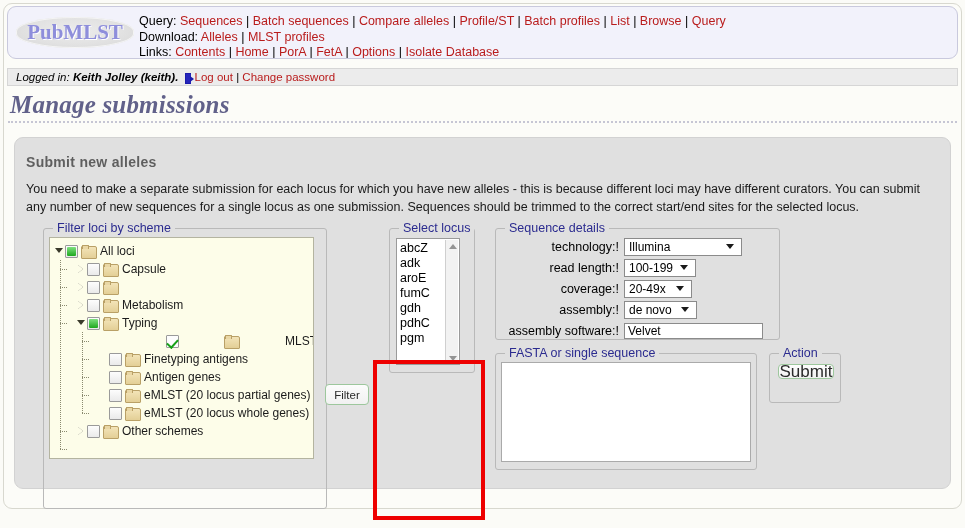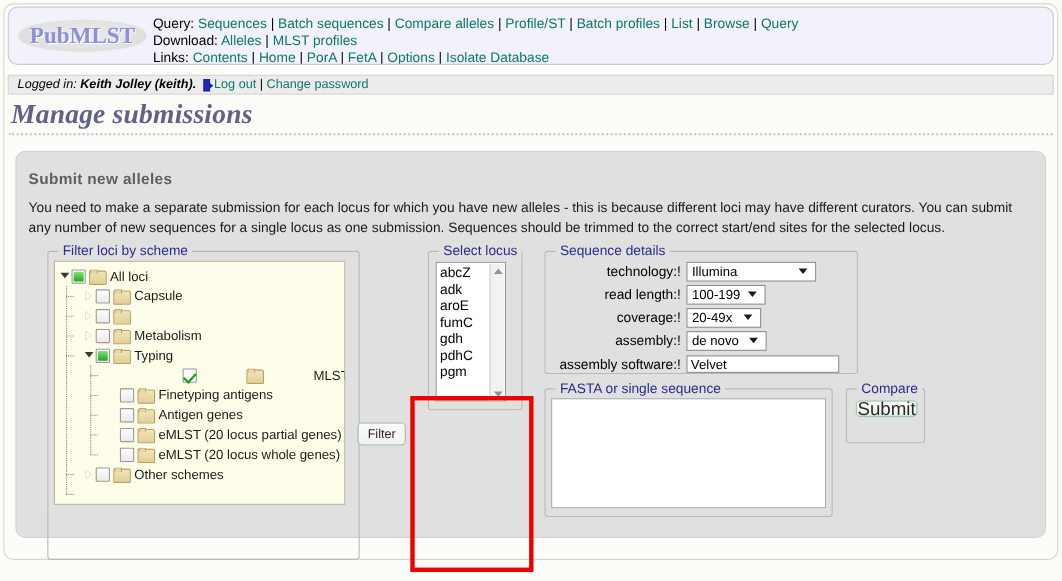--- a/index.html
+++ b/index.html
@@ -64,21 +64,21 @@
   }
   #navblock {
     position: absolute;
     left: 131px; top: 7px;
     font-size: 12.5px;
     color: #000000;
     line-height: 15.5px;
   }
   .navrow { white-space: nowrap; }
   .navlabel { color: #000; }
-  .navlink { color: #0f766e; cursor: pointer; }
+  .navlink { color: #b91c1c; cursor: pointer; }
   .navsep { color: #000; }
 
   
   #loginbar {
     position: absolute;
     left: 7px; top: 68px;
     width: 951px; height: 18px;
     background: #ececec;
     border: 1px solid #d6d6d6;
     font-size: 11.5px;
@@ -597,17 +597,17 @@
           </div>
         </div>
    </fieldset>
 
    <fieldset class="fs" id="fs-fasta">
      <div class="fs-legend">FASTA or single sequence</div>
      <div id="fasta-area"></div>
    </fieldset>
 
    <fieldset class="fs" id="fs-action">
-     <div class="fs-legend">Compare</div>
+     <div class="fs-legend">Action</div>
      <div id="submit-btn">Submit</div>
    </fieldset>
  </div>
 </div>
 
 </body></html>

